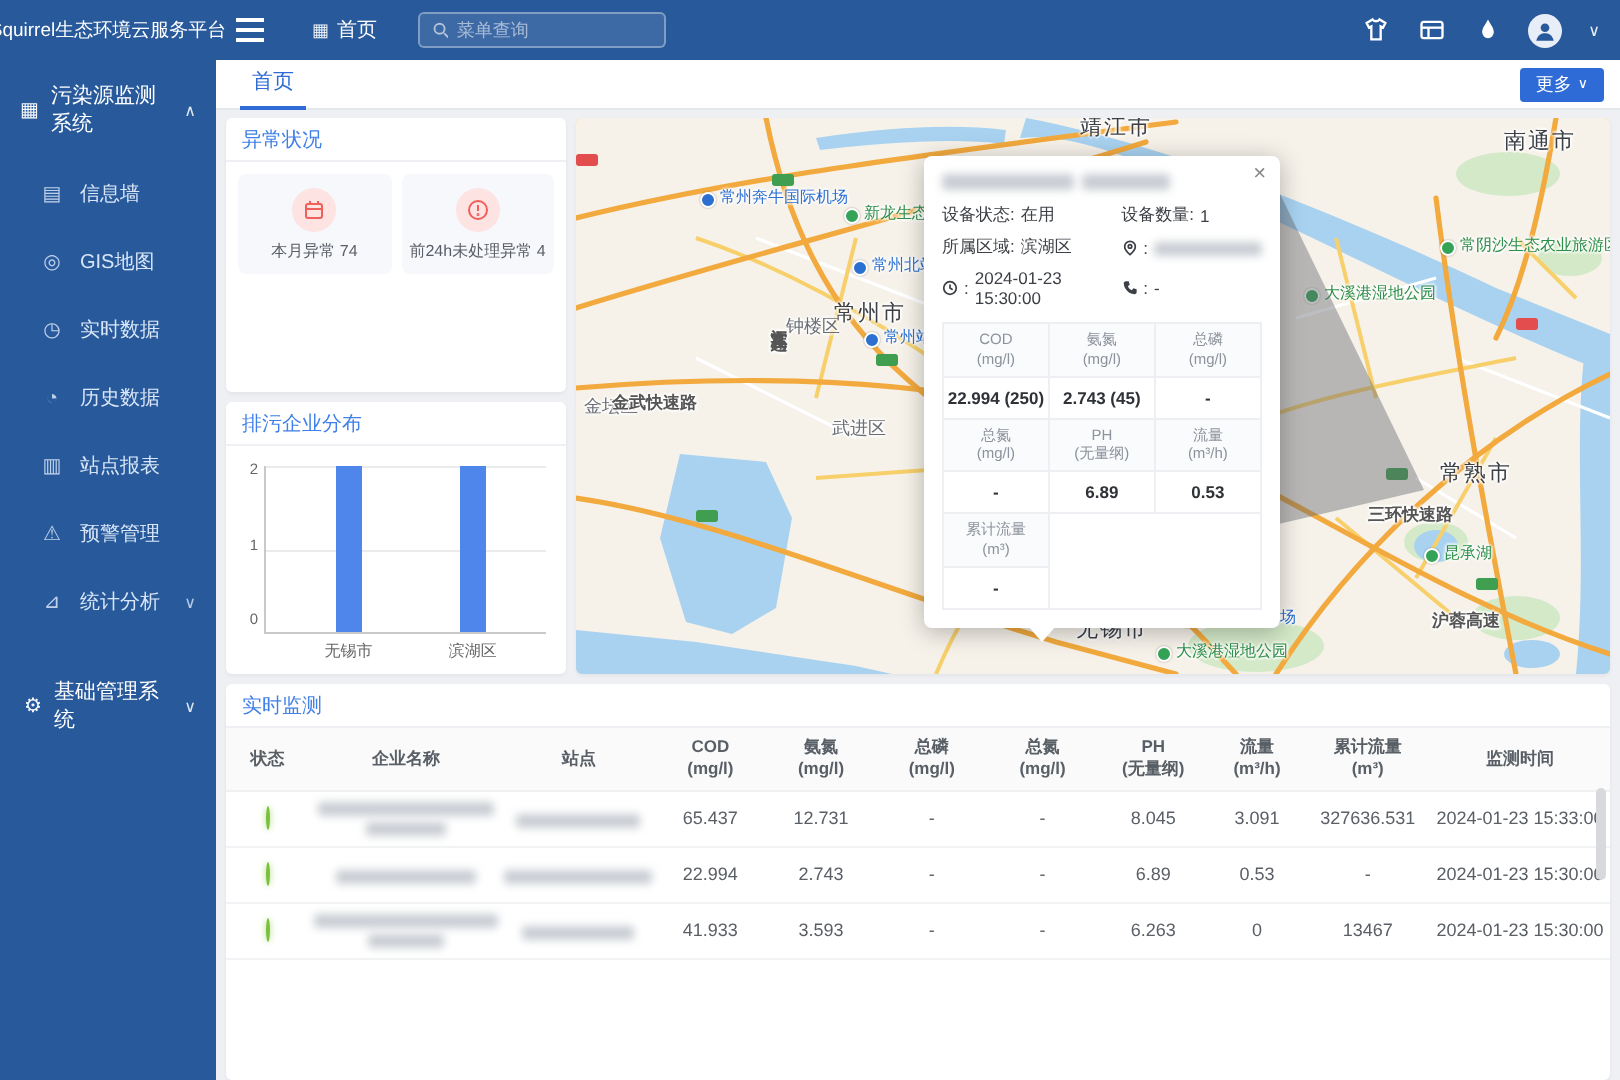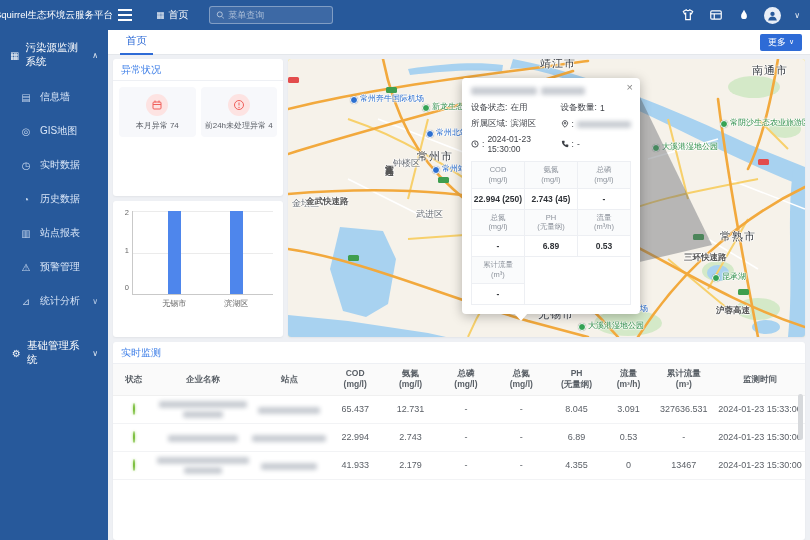--- a/index.html
+++ b/index.html
@@ -237,20 +237,21 @@
                 <line x1="12" y1="7" x2="12" y2="13"></line>
                 <circle cx="12" cy="16.5" r="0.5" fill="currentColor"></circle>
               </svg>
           </span>
           <span class="lbl"><span>前24h未处理异常</span> <span>4</span></span>
         </div>
       </div>
     </section>
 
     <section class="card" id="panel-chart">
+      <div class="panel-hd">排污企业分布</div>
       <div class="chart-wrap">
         <div class="yax">
           <span>2</span>
           <span>1</span>
           <span>0</span>
         </div>
         <div class="plot">
           <div class="gline" style="top:0"></div>
           <div class="gline" style="top:50%"></div>
           <div class="bar" style="left: calc(30% - 7px); height: 100%; background: rgb(78, 134, 236);"></div>
@@ -532,24 +533,24 @@
           <tr>
             <td><span class="dot"></span></td>
             <td>
                 <span class="cstack">
                   <span class="blur" style="width:92px"></span>
                   <span class="blur" style="width:38px"></span>
                 </span>
               </td>
             <td><span class="blur" style="width:56px"></span></td>
             <td>41.933</td>
-            <td>2.179</td>
-            <td>-</td>
-            <td>-</td>
-            <td>4.355</td>
+            <td>3.593</td>
+            <td>-</td>
+            <td>-</td>
+            <td>6.263</td>
             <td>0</td>
             <td>13467</td>
             <td>2024-01-23 15:30:00</td>
           </tr>
         </tbody>
       </table>
       <div class="vscroll"></div>
     </section>
   </div>
 </div>

